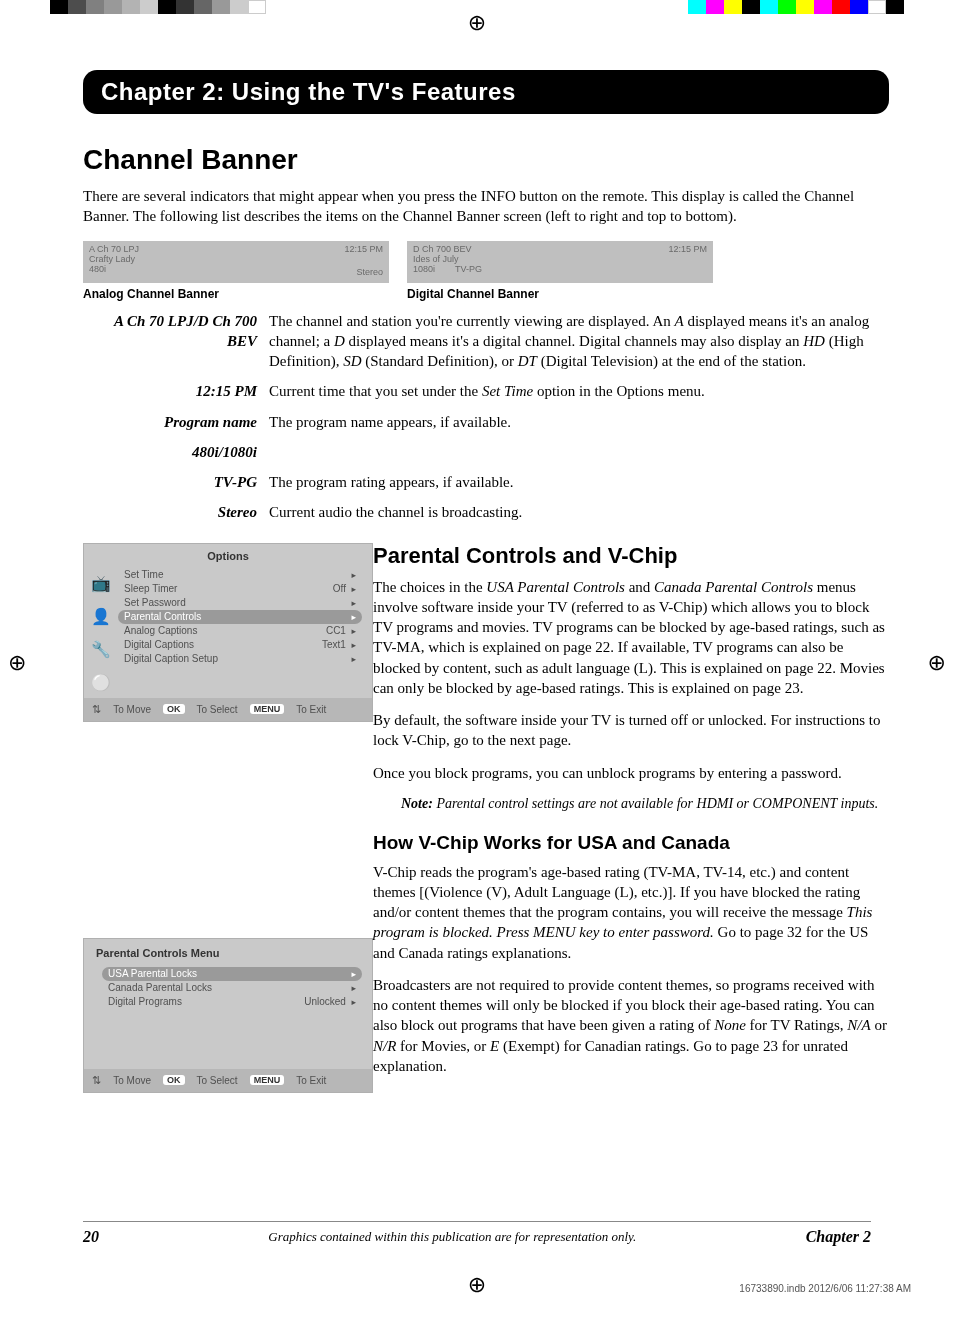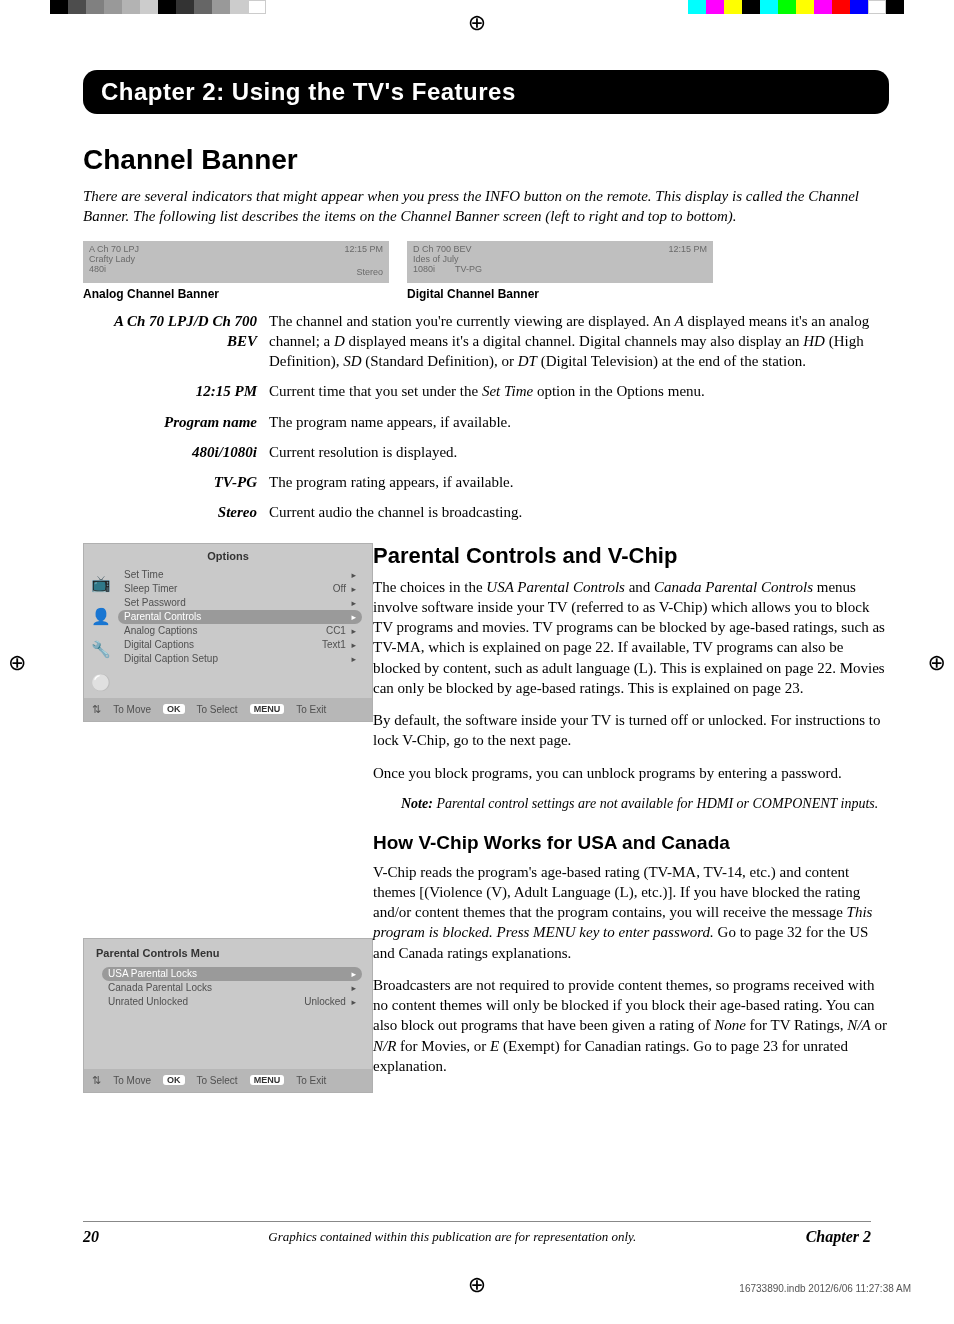--- a/index.html
+++ b/index.html
@@ -22,21 +22,21 @@
   .page { position: absolute; top: 70px; left: 83px; right: 65px; }
   .chapter-bar {
     background: #000; color: #fff; border-radius: 14px;
     padding: 8px 18px; font-family: Arial, Helvetica, sans-serif;
     font-weight: 900; font-size: 24px; letter-spacing: 0.5px;
     margin-bottom: 30px;
   }
   .h1 { font-family: Arial, Helvetica, sans-serif; font-weight: 900; font-size: 28px; margin-bottom: 10px; }
   .h2 { font-family: Arial, Helvetica, sans-serif; font-weight: 900; font-size: 22px; margin-bottom: 8px; }
   .h3 { font-family: Arial, Helvetica, sans-serif; font-weight: 900; font-size: 19px; margin-bottom: 8px; }
-  .intro { font-size: 15px; line-height: 1.35; margin-bottom: 14px; font-style: italic; }
+  .intro { font-size: 15px; line-height: 1.35; margin-bottom: 14px; }
   .banners { display: flex; gap: 18px; margin-bottom: 6px; }
   .banner-col { flex: 0 0 306px; }
   .banner-box { background: #bfbfbf; font-family: Arial, sans-serif; font-size: 9px; color: #6a6a6a; padding: 3px 6px; height: 42px; position: relative; }
   .banner-box .r { position: absolute; right: 6px; }
   .banner-caption { font-family: Arial, sans-serif; font-weight: 700; font-size: 12px; margin-top: 4px; }
   .defs { margin-top: 10px; }
   .def-row { display: flex; margin-bottom: 10px; line-height: 1.35; }
   .def-term { flex: 0 0 186px; text-align: right; font-style: italic; font-weight: 700; font-size: 15px; padding-right: 12px; }
   .def-body { flex: 1; font-size: 15px; }
   .def-body .it { font-style: italic; }
@@ -134,21 +134,20 @@
     <div class="def-row">
       <div class="def-term">12:15 PM</div>
       <div class="def-body"><span>Current time that you set under the </span><span class="it">Set Time</span><span> option in the Options menu.</span></div>
     </div>
     <div class="def-row">
       <div class="def-term">Program name</div>
       <div class="def-body">The program name appears, if available.</div>
     </div>
     <div class="def-row">
       <div class="def-term">480i/1080i</div>
-      <div class="def-body">Current resolution is displayed.</div>
     </div>
     <div class="def-row">
       <div class="def-term">TV-PG</div>
       <div class="def-body">The program rating appears, if available.</div>
     </div>
     <div class="def-row">
       <div class="def-term">Stereo</div>
       <div class="def-body">Current audio the channel is broadcasting.</div>
     </div>
   </div>
@@ -213,21 +212,21 @@
         <div style="padding:0 10px 60px 18px" id="pc-items">
             <div class="osd-row hl">
               <span>USA Parental Locks</span>
               <span>&nbsp;&nbsp;<span class="osd-arrow">▸</span></span>
             </div>
             <div class="osd-row">
               <span>Canada Parental Locks</span>
               <span>&nbsp;&nbsp;<span class="osd-arrow">▸</span></span>
             </div>
             <div class="osd-row">
-              <span>Unrated Unlocked</span>
+              <span>Digital Programs</span>
               <span>Unlocked&nbsp;&nbsp;<span class="osd-arrow">▸</span></span>
             </div>
           </div>
         <div class="osd-footer">
           <span class="updown">⇅</span>
             <span>To Move</span>
           <span class="ok-pill">OK</span>
             <span>To Select</span>
           <span class="menu-pill">MENU</span>
             <span>To Exit</span>

